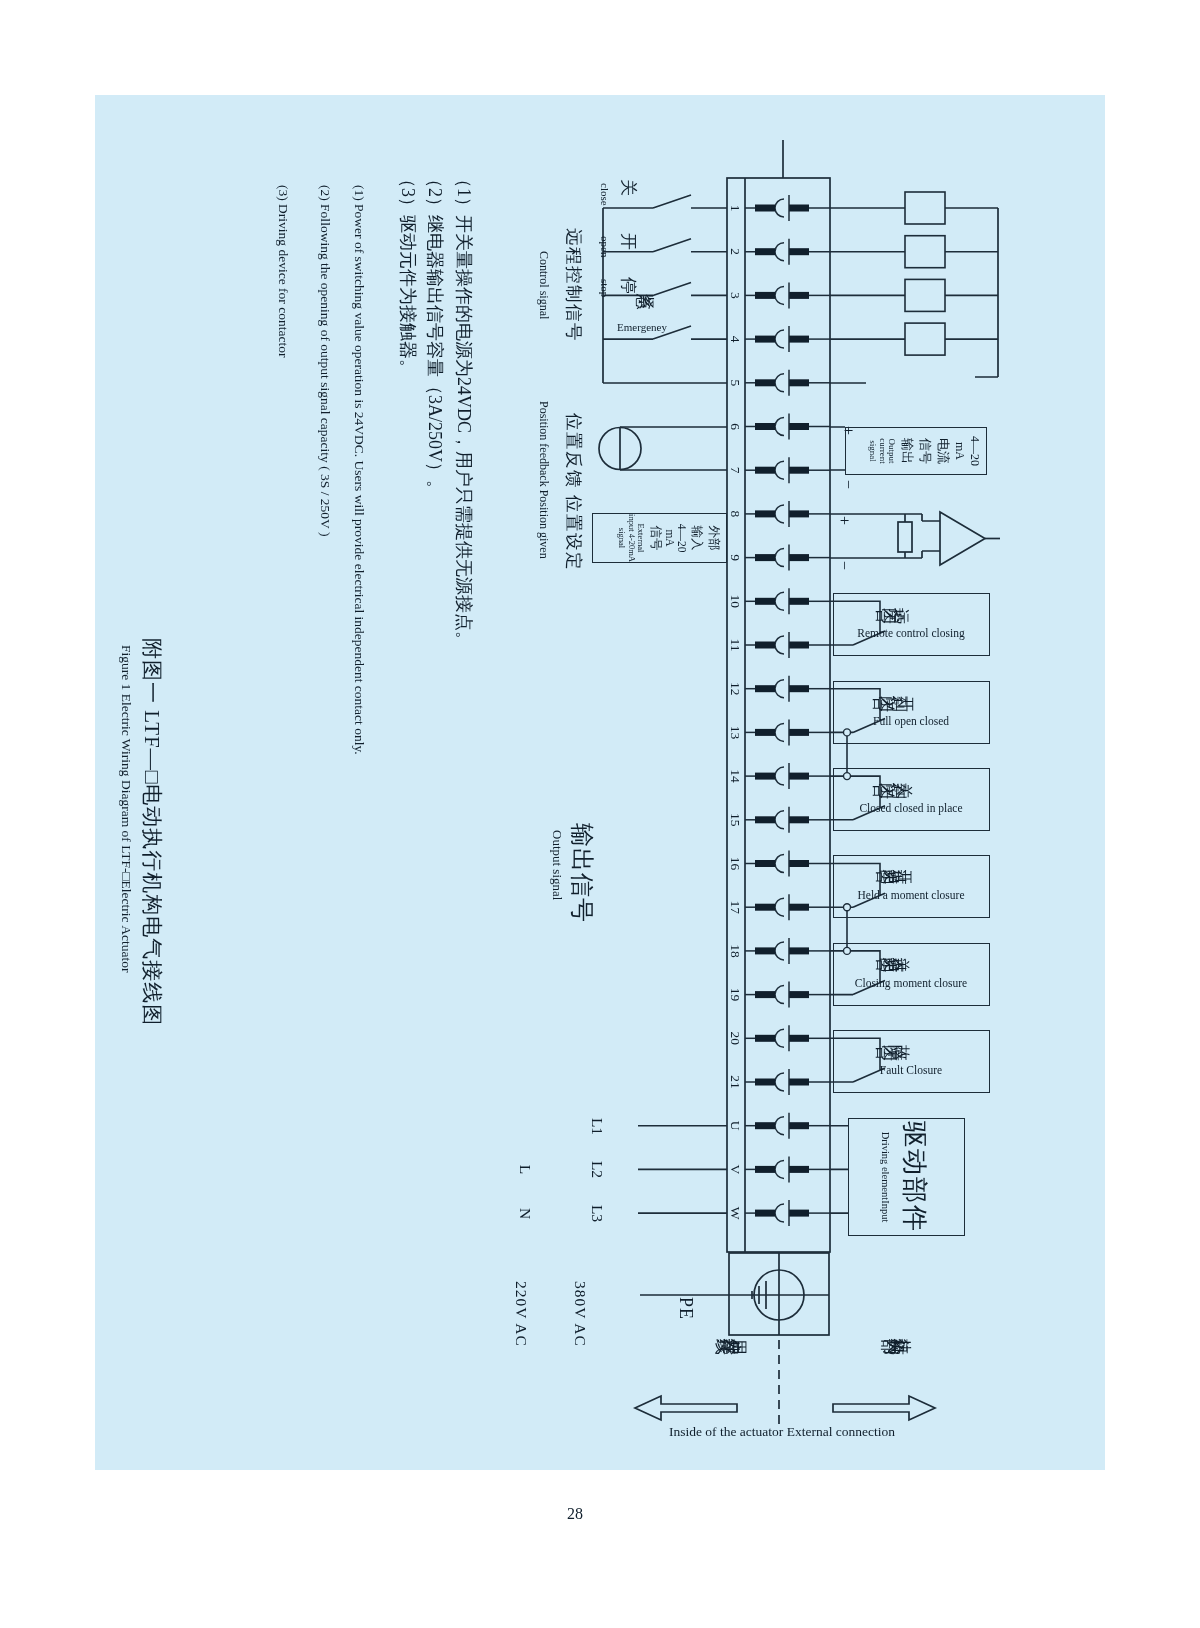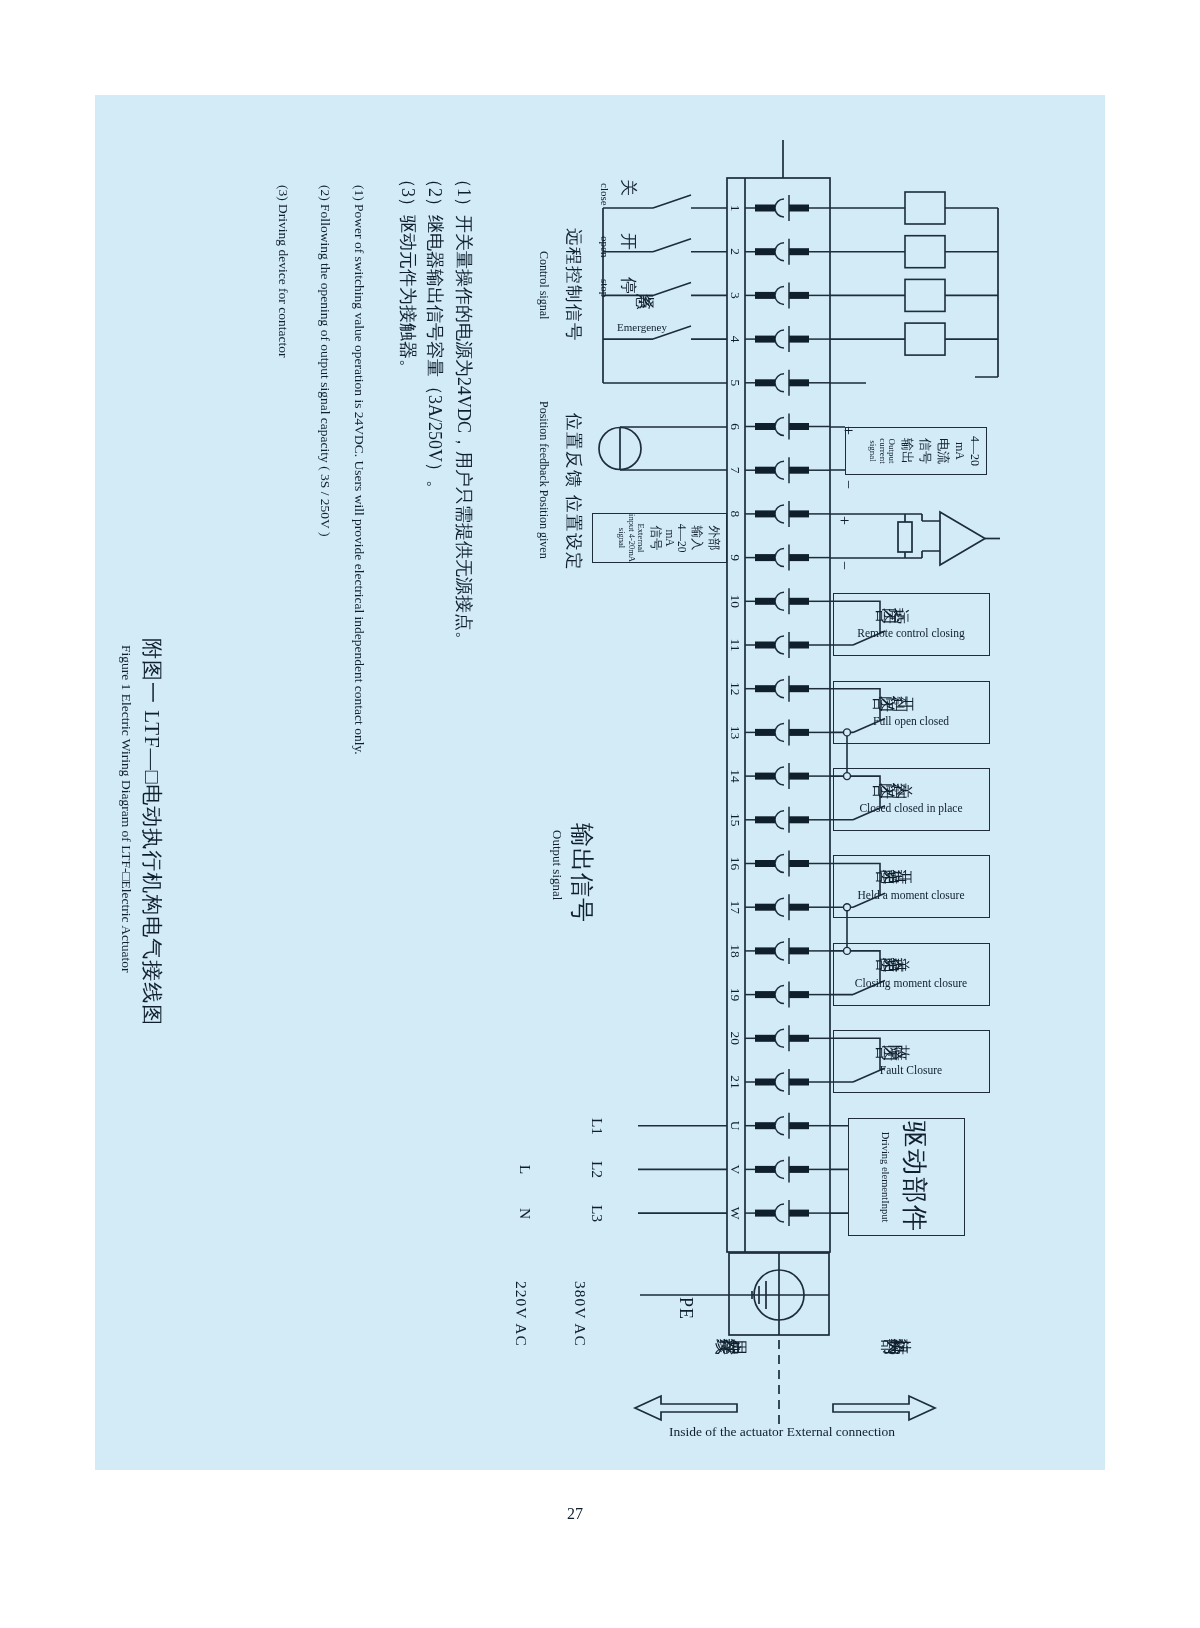--- a/index.html
+++ b/index.html
@@ -251,13 +251,13 @@
     <div class="lab" style="left:90px;top:739px;font-size:13.5px;">(1) Power of switching value operation is 24VDC. Users will provide electrical independent contact only.</div>
     <div class="lab" style="left:90px;top:773px;font-size:13.5px;">(2) Following the opening of output signal capacity ( 3S / 250V )</div>
     <div class="lab" style="left:90px;top:815px;font-size:13.5px;">(3) Driving device for contactor</div>
 
     <div class="lab" style="left:543px;top:942px;font-size:21px;letter-spacing:1px;">附图一  LTF—□电动执行机构电气接线图</div>
     <div class="lab" style="left:550px;top:972px;font-size:13.5px;">Figure 1 Electric Wiring Diagram of LTF-□Electric Actuator</div>
 
   </div>
 </div>
 
-<div class="pgnum">27</div>
+<div class="pgnum">28</div>
 
 </body></html>

